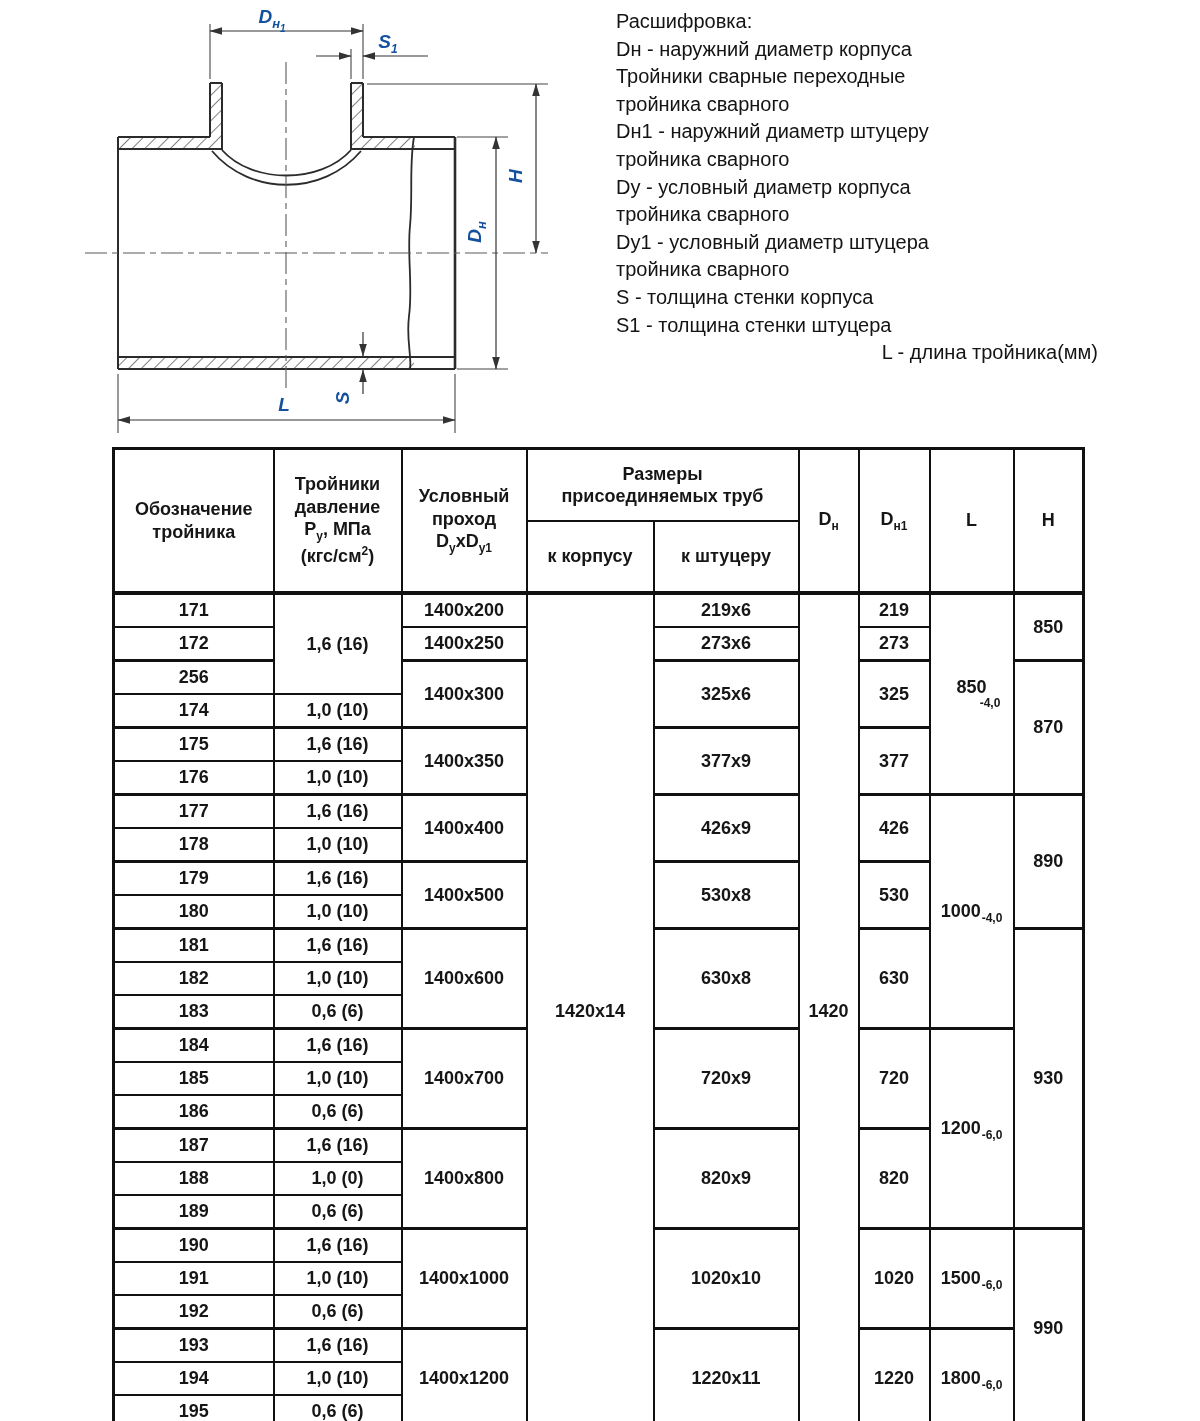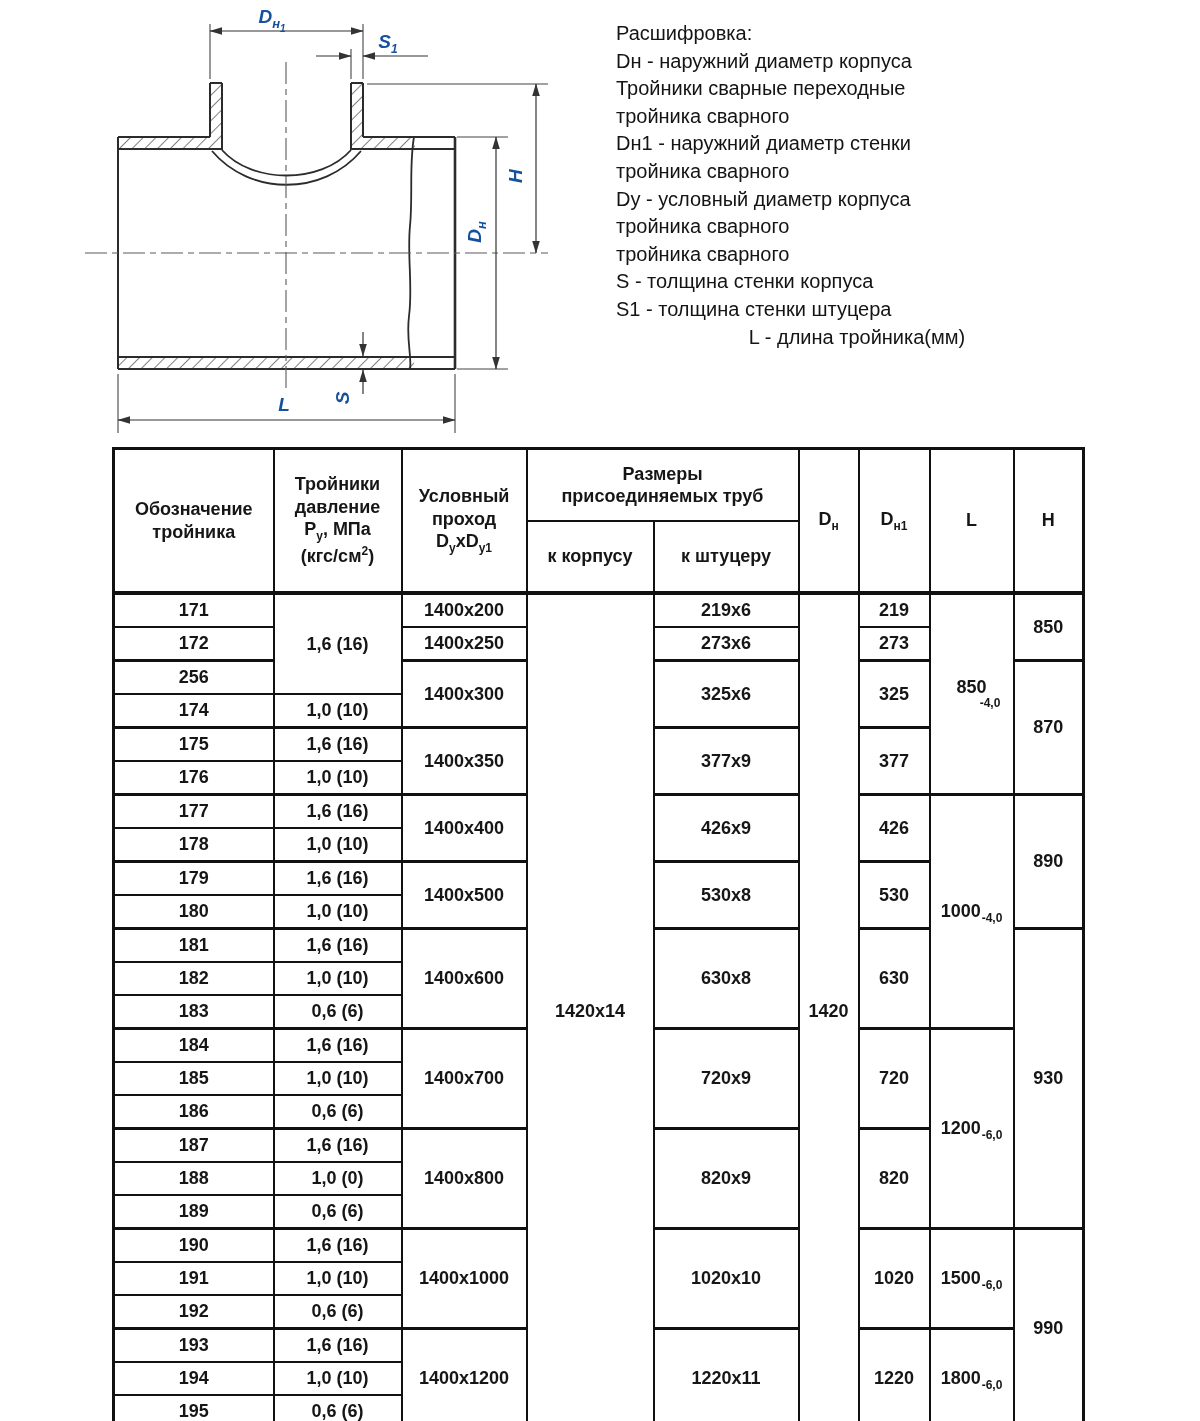--- a/index.html
+++ b/index.html
@@ -5,24 +5,24 @@
   html,body{margin:0;padding:0;}
   body{
     width:1200px;height:1421px;position:relative;background:#fff;
     font-family:"Liberation Sans",sans-serif;color:#111;overflow:hidden;
   }
   
   .diagram{position:absolute;left:0;top:0;}
   .diagram text{font-family:"Liberation Sans",sans-serif;font-style:italic;font-weight:700;
     fill:#15519e;font-size:19px;}
   
-  .legend{position:absolute;left:616px;top:20px;width:482px;font-size:20px;
+  .legend{position:absolute;left:616px;top:8px;width:482px;font-size:20px;
     line-height:27.6px;color:#141414;}
   .legend .row{white-space:nowrap;}
-  .legend .last{display:flex;justify-content:center;}
+  .legend .last{display:flex;justify-content:flex-end;}
   
   table.spec{position:absolute;left:112px;top:447px;width:973px;
     border-collapse:collapse;table-layout:fixed;border:3px solid #111;}
   .spec th,.spec td{border:2px solid #111;text-align:center;vertical-align:middle;
     padding:0;font-weight:700;color:#161616;}
   .spec thead th{font-size:18px;line-height:1.25;}
   .spec thead tr.hr1 th{height:70px;}
   .spec thead tr.hr2 th{height:69px;}
   .spec tbody td{height:31px;font-size:18px;}
   .spec tbody tr.g td{border-top-width:3px;}
@@ -108,24 +108,25 @@
   <text x="481" y="232" text-anchor="middle" transform="rotate(-90 481 232)"><tspan>D</tspan><tspan dy="5" font-size="13">н</tspan></text>
   <text x="349" y="398" text-anchor="middle" transform="rotate(-90 349 398)">S</text>
   <text x="284" y="411" text-anchor="middle">L</text>
 </svg>
 
 <div class="legend">
   <div class="row">Расшифровка:</div>
   <div class="row">Dн - наружний диаметр корпуса</div>
   <div class="row">Тройники сварные переходные</div>
   <div class="row">тройника сварного</div>
-  <div class="row">Dн1 - наружний диаметр стенки</div>
+  <div class="row">Dн1 - наружний диаметр штуцеру</div>
   <div class="row">тройника сварного</div>
   <div class="row">Dy - условный диаметр корпуса</div>
   <div class="row">тройника сварного</div>
+  <div class="row">Dy1 - условный диаметр штуцера</div>
   <div class="row">тройника сварного</div>
   <div class="row">S - толщина стенки корпуса</div>
   <div class="row">S1 - толщина стенки штуцера</div>
   <div class="row last">
     <span>L - длина тройника</span>
     <span>(мм)</span>
   </div>
 </div>
 
 <table class="spec">

